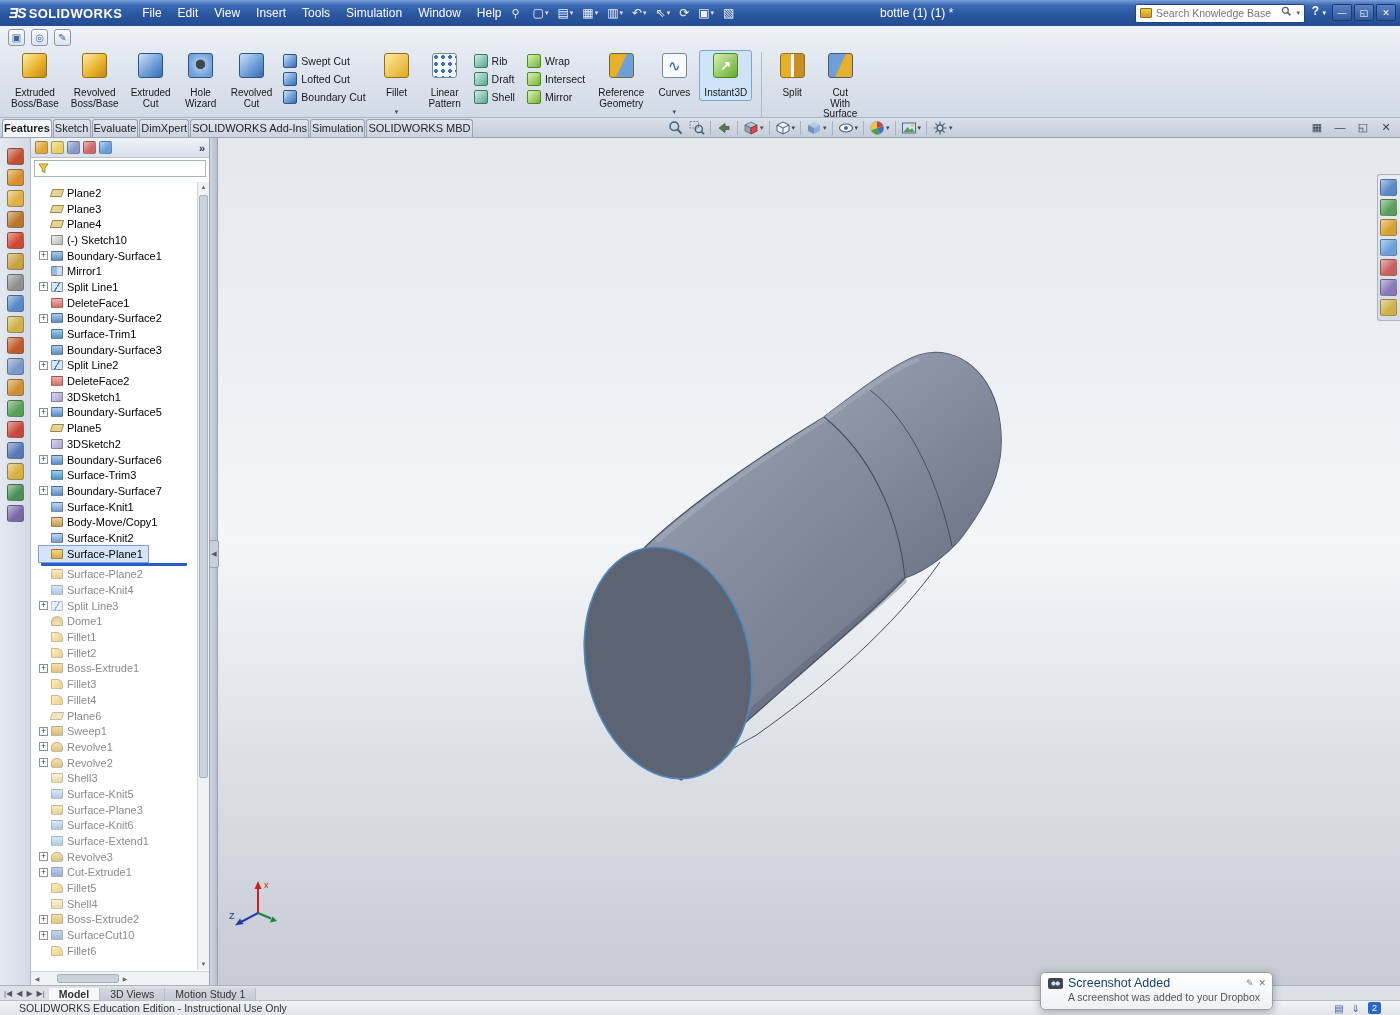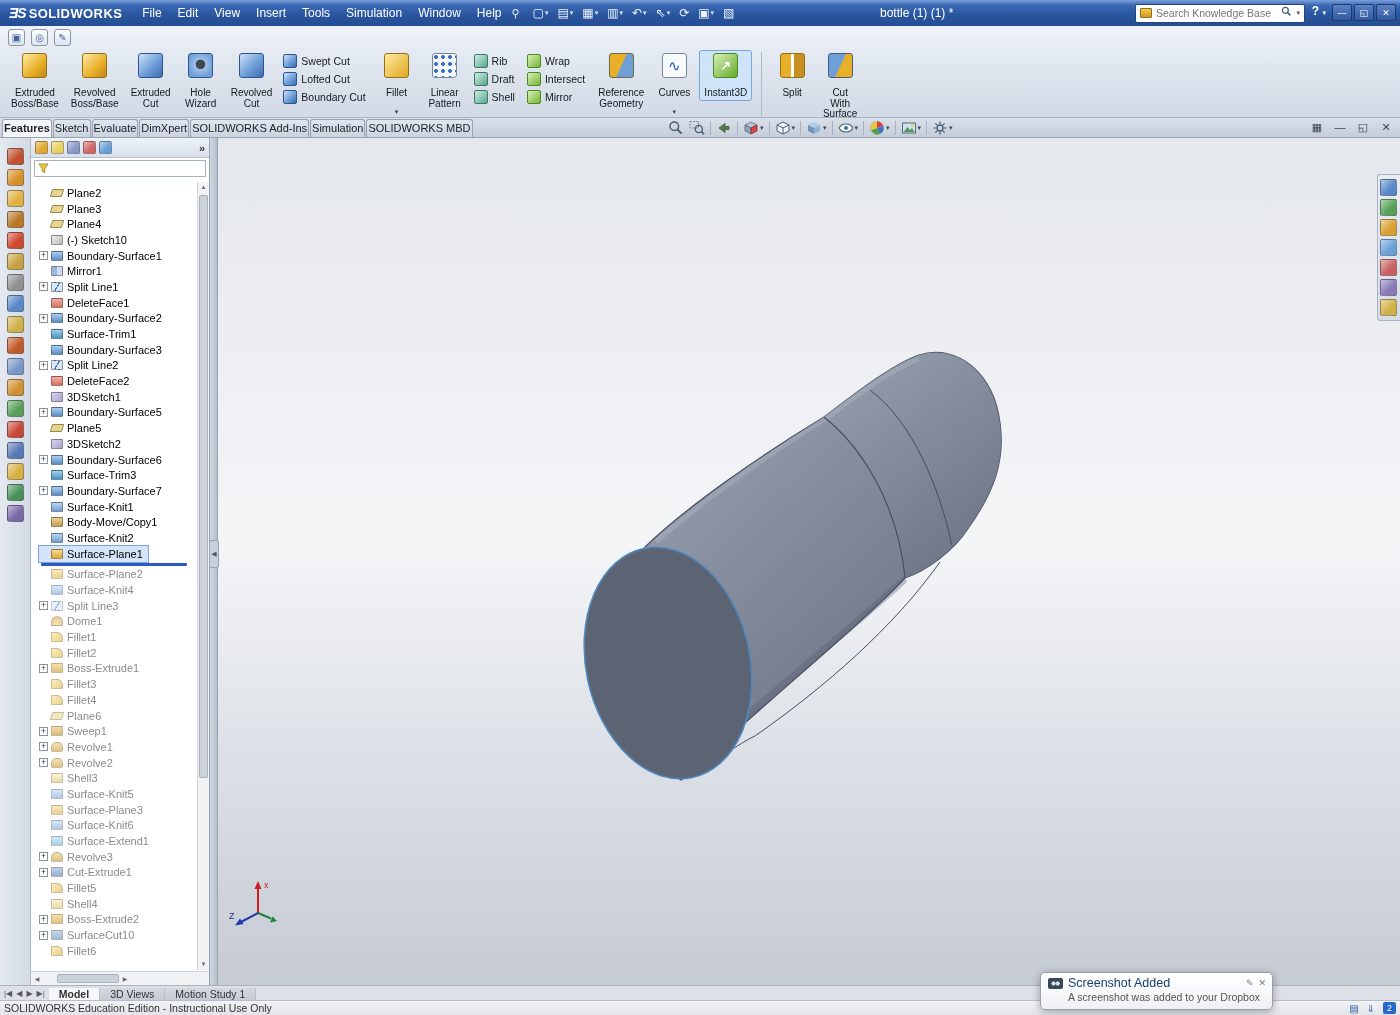--- a/index.html
+++ b/index.html
@@ -156,21 +156,21 @@
 
   
   .bottom-bar { position:absolute; left:0; right:0; bottom:15px; height:15px; z-index:20;
     background:#dde1e7; border-top:1px solid #aab2bc; display:flex; align-items:stretch; }
   .bb-nav { display:flex; align-items:center; padding:0 4px; gap:4px; color:#556; font-size:8px; }
   .bb-tab { padding:0 10px; border-right:1px solid #b8bec8; display:flex; align-items:center; font-size:10.5px;
     color:#333; background:linear-gradient(#d3d8e0,#c5cbd5); white-space:nowrap; }
   .bb-tab.active { background:#f6f7f9; font-weight:bold; }
   .statusbar { position:absolute; left:0; right:0; bottom:0; height:15px; z-index:20;
     background:linear-gradient(#f2f3f5,#e1e4e9); border-top:1px solid #b8bec8;
-    display:flex; align-items:center; font-size:10.5px; color:#333; padding:0 4px;gap:27px; }
+    display:flex; align-items:center; font-size:10.5px; color:#333; padding:0 19px;gap:27px; }
   .sb-icons { margin-left:auto; display:flex; align-items:center; gap:8px; }
   .sb-icon { font-size:10px; color:#3c62a8; }
   .sb-badge { background:#2868c8; color:#fff; font-size:9px; padding:0 4px; border-radius:2px; height:12px; line-height:12px; }
 
   
   .notif { position:absolute; right:127px; top:972px; width:233px; height:38px; z-index:40;
     background:linear-gradient(#ffffff,#eef1f4); border:1px solid #98a0a8; border-radius:5px;
     box-shadow:0 2px 8px rgba(0,0,0,.3); padding:3px 6px 0 7px; }
   .notif-head { display:flex; align-items:center; gap:5px; }
   .notif-icon { width:15px; height:11px; background:#3c4654; border-radius:2px; position:relative; flex:none; }

